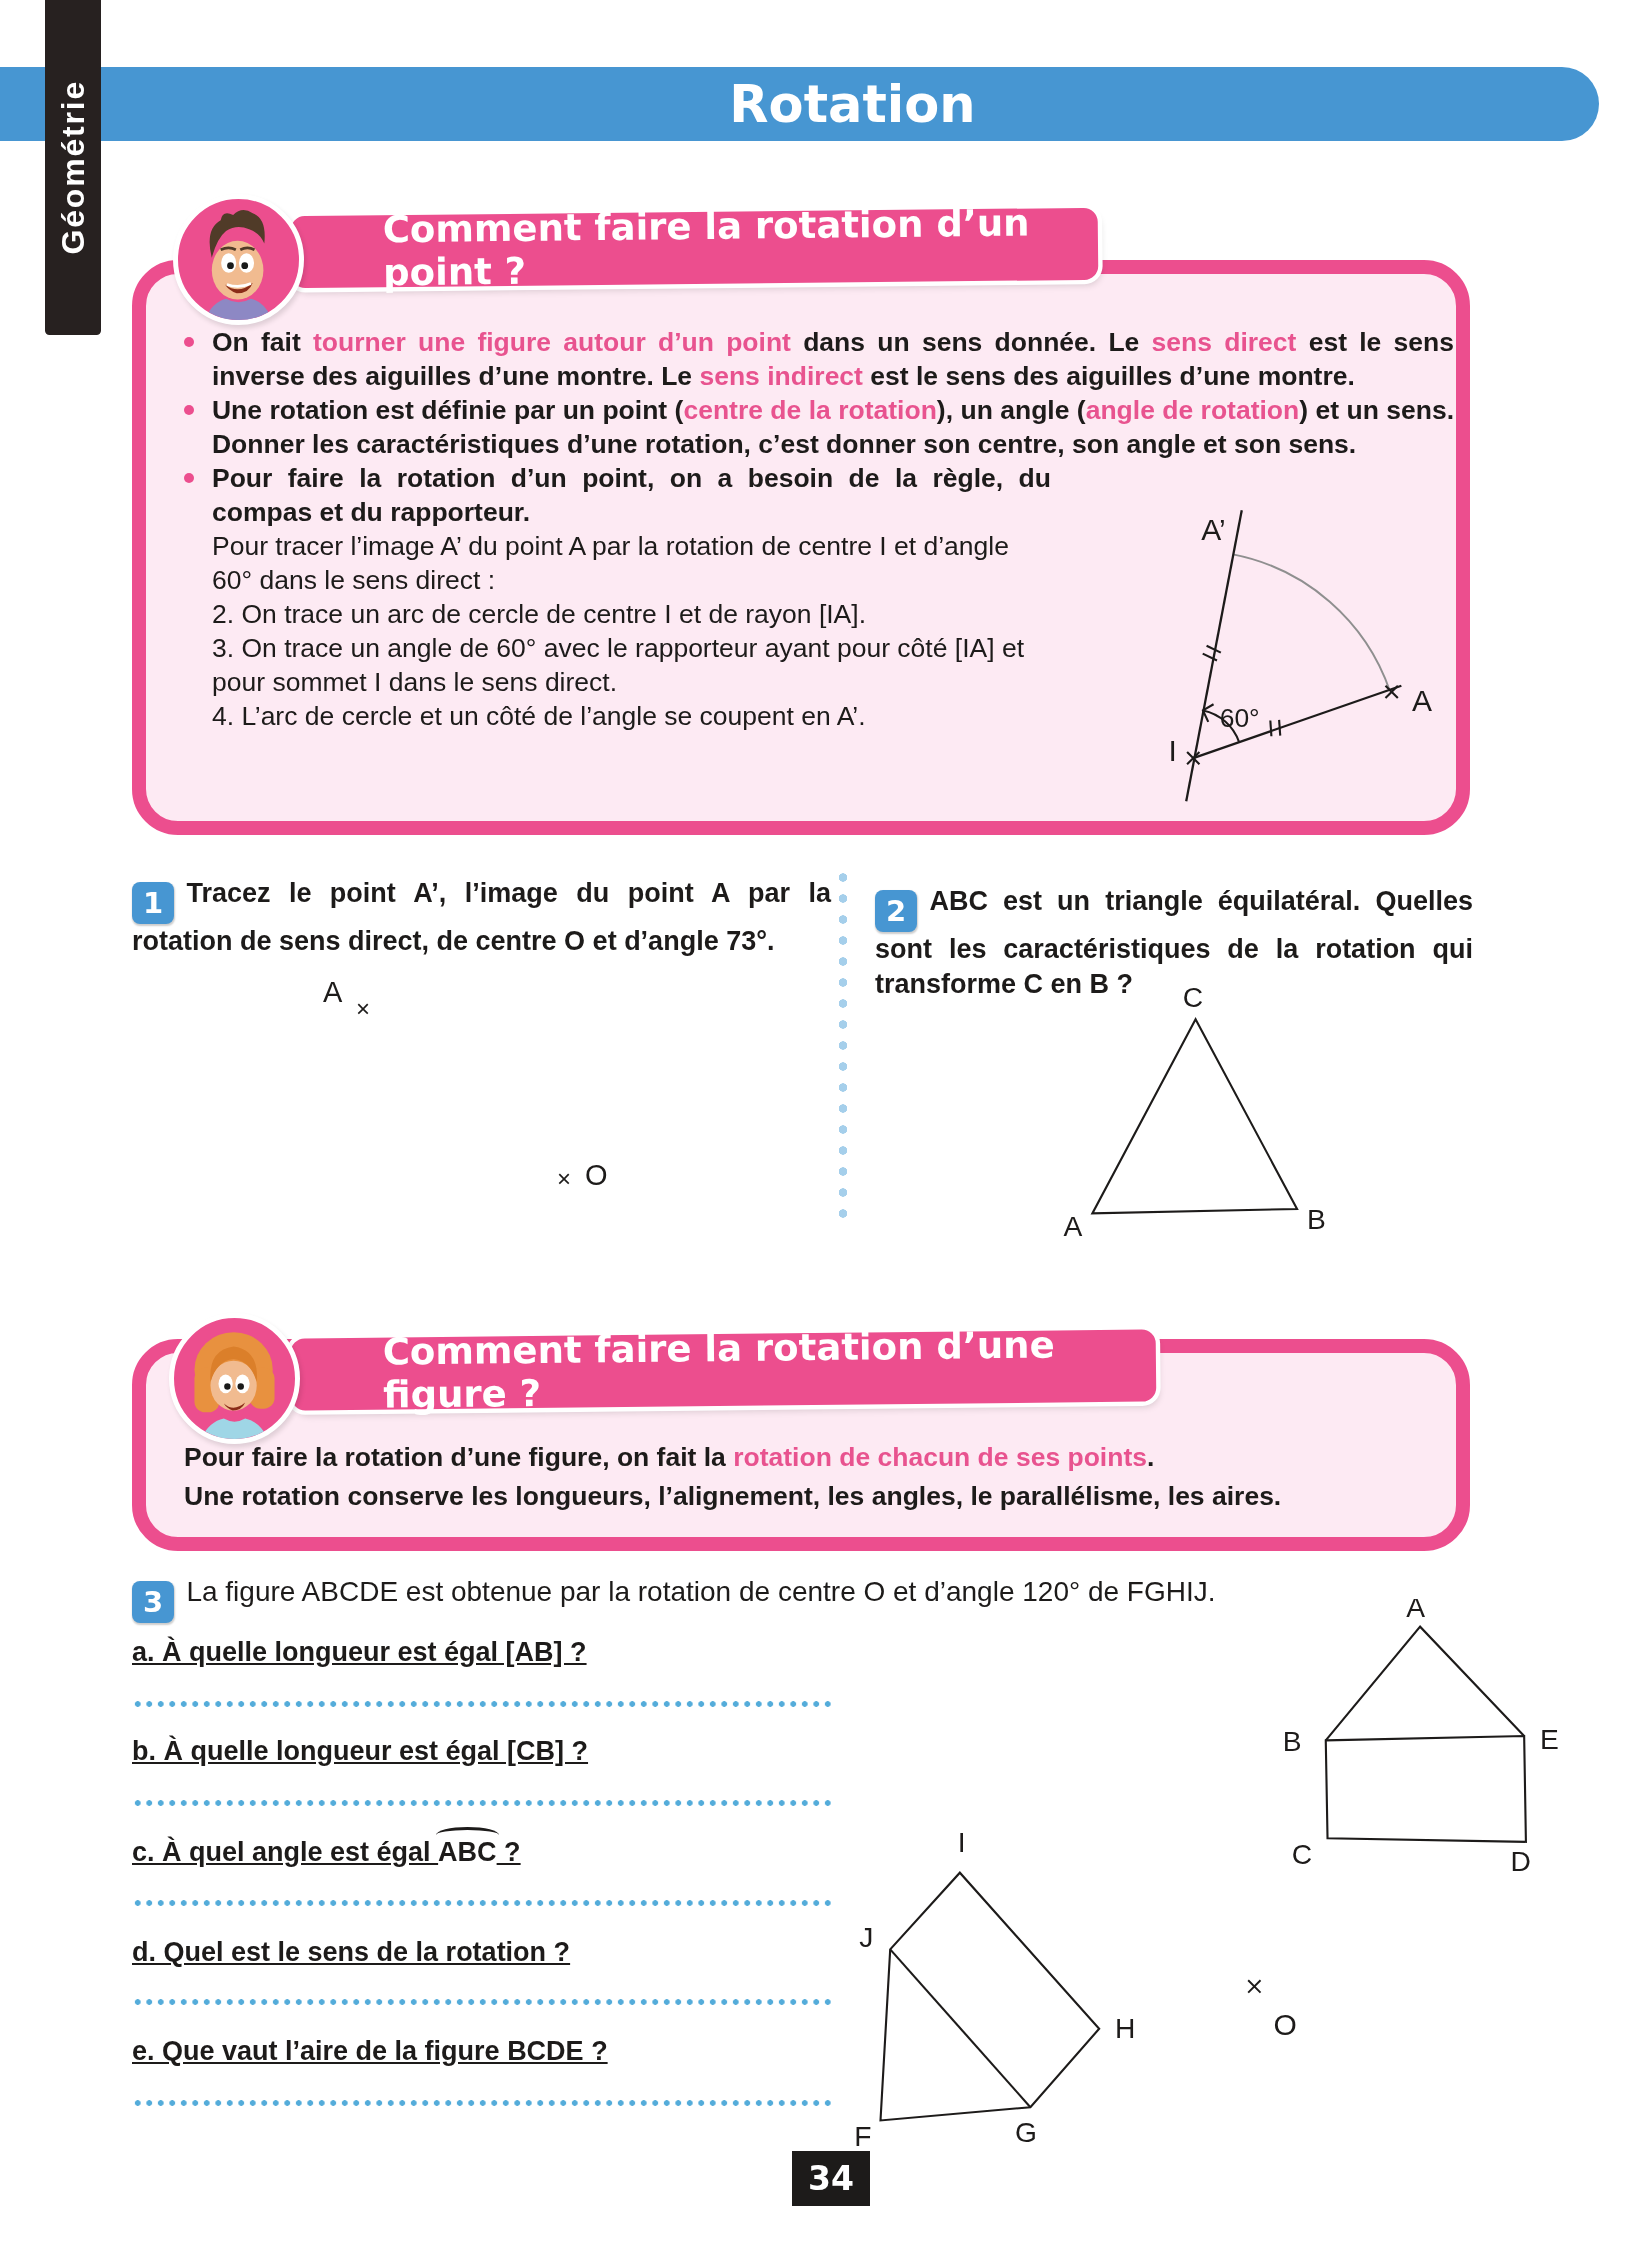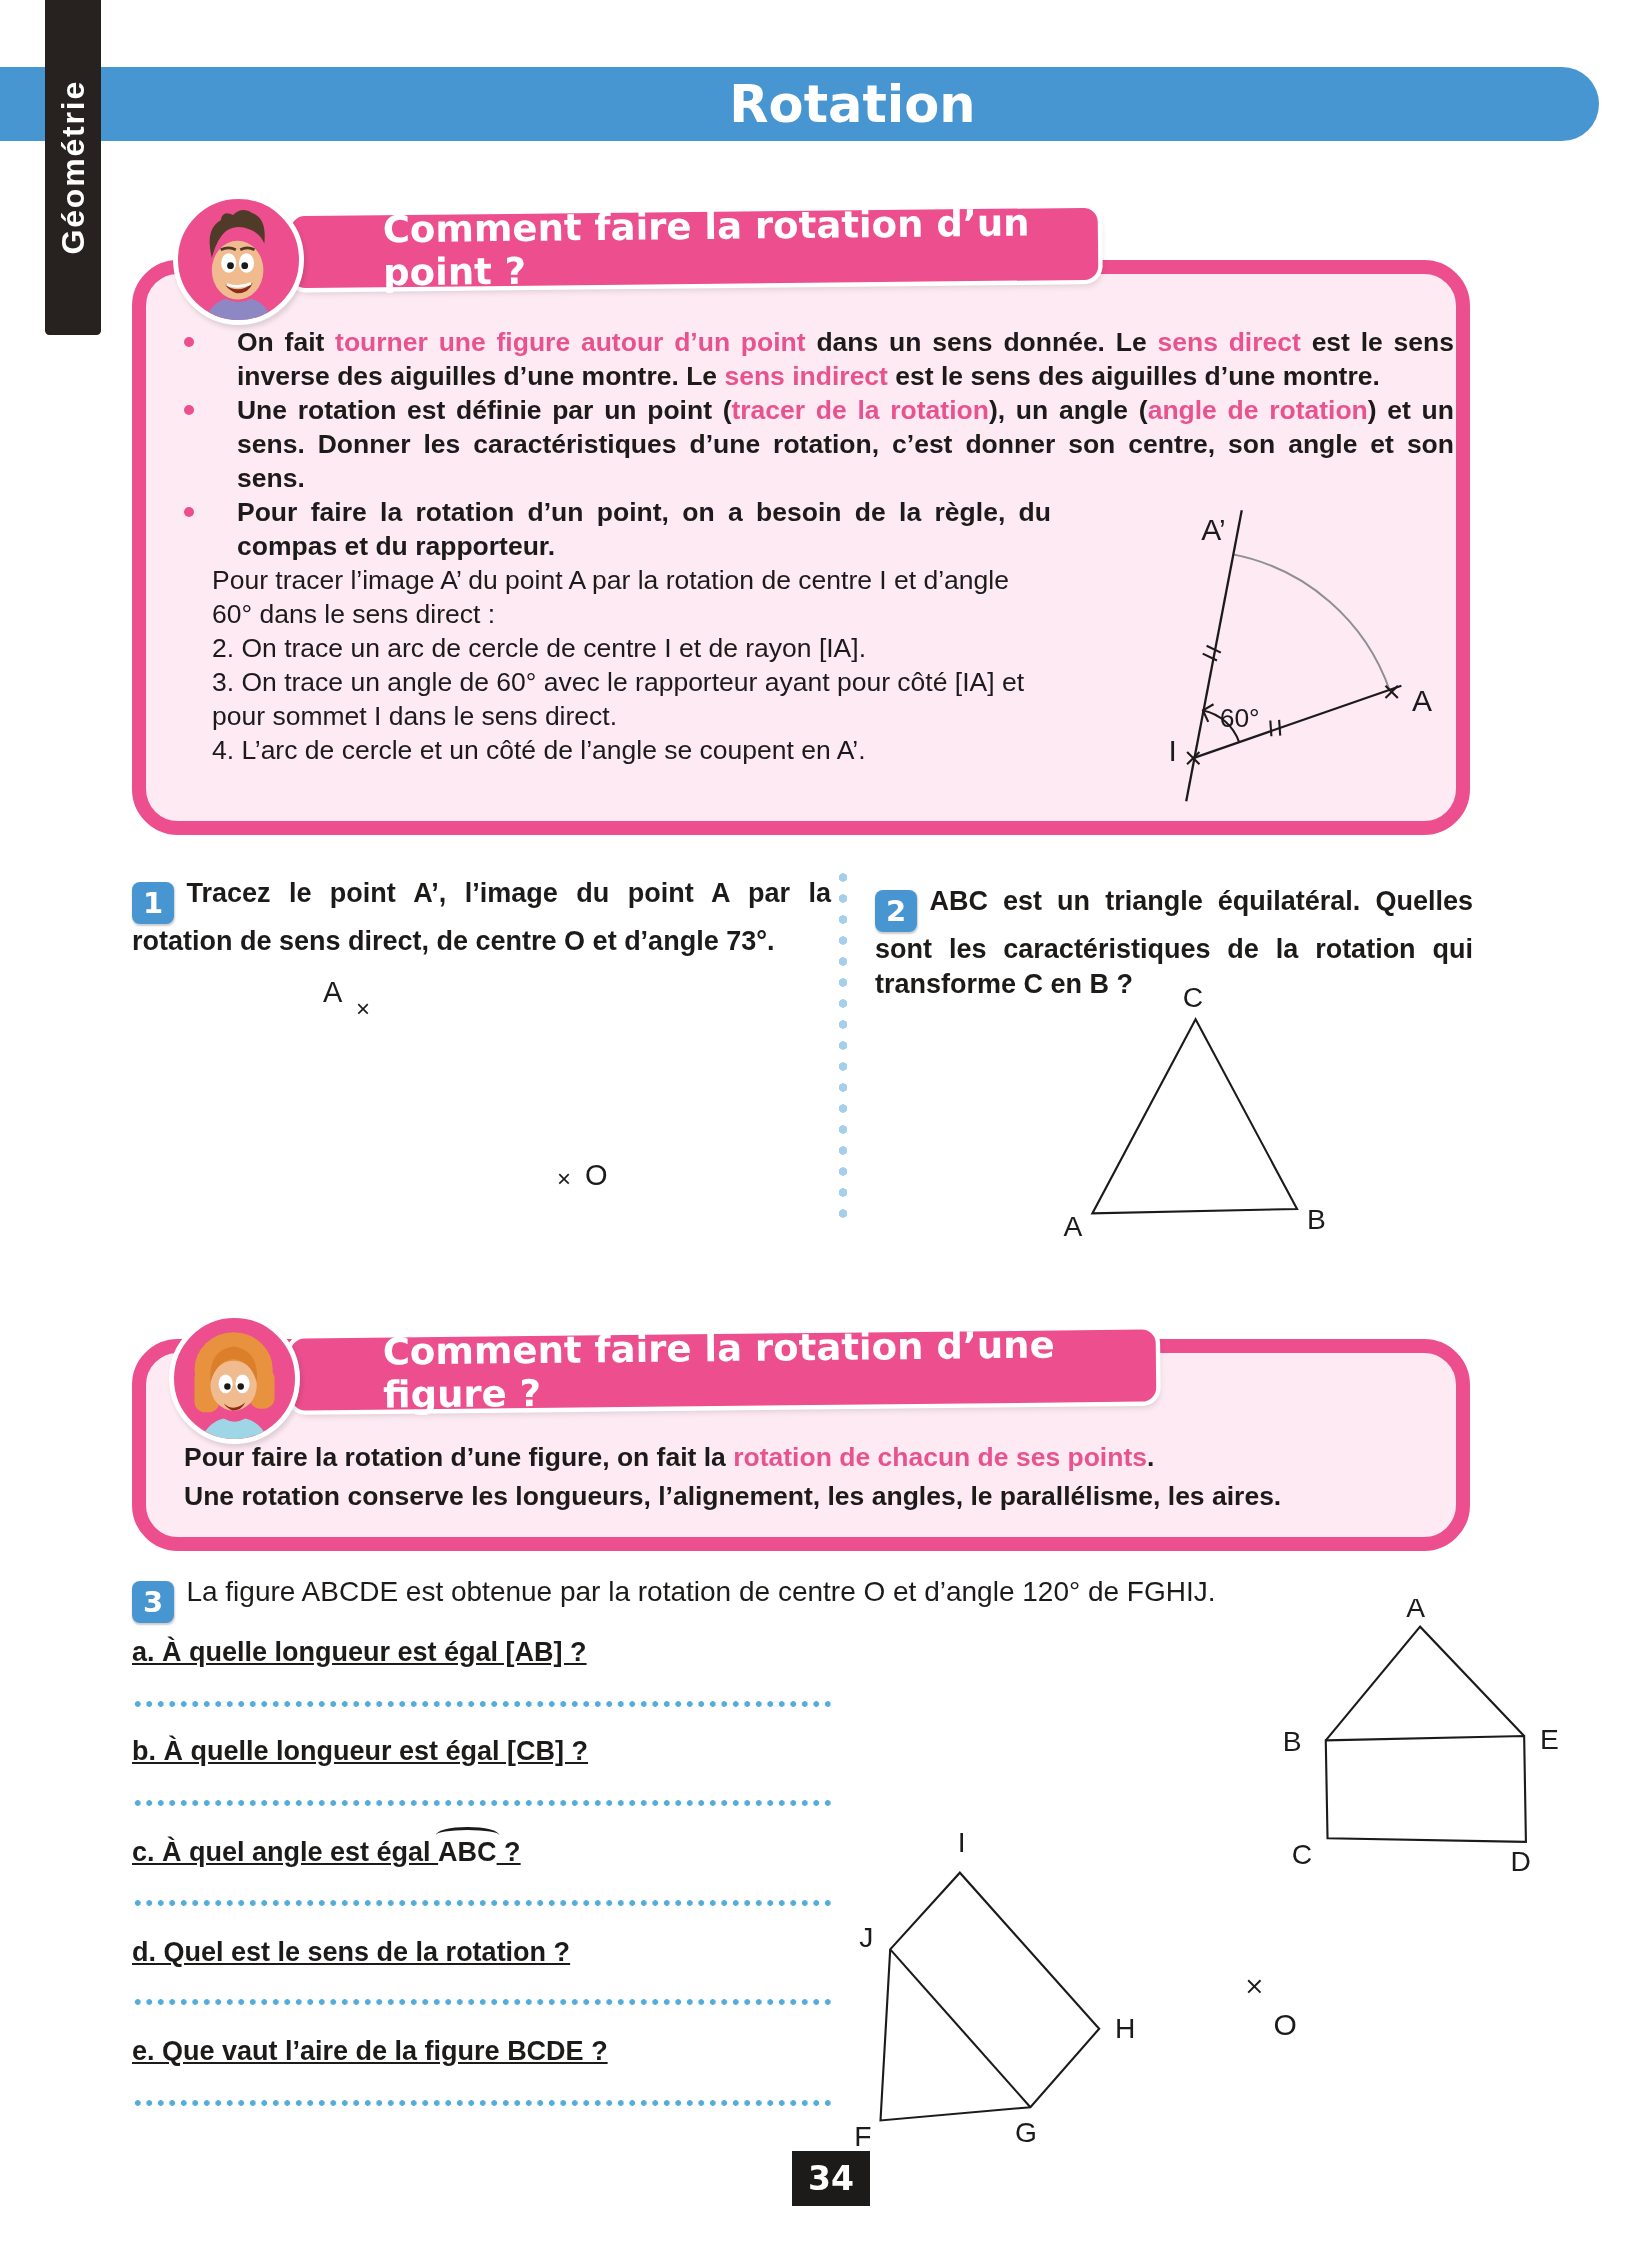--- a/index.html
+++ b/index.html
@@ -29,21 +29,21 @@
   #banner2{left:291px;top:1334px;width:865px;height:72px;padding-left:92px;transform:rotate(-0.6deg);}
 
   .avatar{position:absolute;width:131px;height:131px;border-radius:50%;background:#ec4e8e;
           border:5.3px solid #fff;z-index:7;overflow:hidden;box-sizing:border-box;box-shadow:1.8px 3.5px 5.3px rgba(0,0,0,0.12);}
   #avatar1{left:173px;top:194px;}
   #avatar2{left:169px;top:1313px;}
   .avatar svg{width:100%;height:100%;display:block;}
 
   .box-text1{position:absolute;left:182px;top:325px;width:1272px;font-size:26.5px;line-height:34px;
              font-weight:bold;z-index:6;}
-  .bullet{display:flex;gap:25px;}
+  .bullet{display:flex;}
   .bullet .dot{flex:0 0 10.6px;width:10.6px;height:10.6px;background:#ec4e8e;border-radius:50%;margin:11.5px 17.6px 0 1.8px;}
   .bullet .btext{text-align:justify;flex:1;}
   .narrow{width:869px;}
   .steps{margin-left:30px;font-weight:normal;}
   .seg-pink{color:#e8538f;}
   .seg-arc{position:relative;display:inline-block;}
   .seg-arc::before{content:"";position:absolute;left:-2.6px;right:-2.6px;top:-9.7px;height:13.2px;
                    border-top:3.5px solid #1d1b1a;border-radius:50% 50% 0 0;}
 
   .box-text2{position:absolute;left:184px;top:1438px;width:1269px;font-size:26.5px;line-height:39px;
@@ -121,21 +121,21 @@
     </svg>
   </div>
 
   <div class="box-text1">
     <div class="bullet">
       <span class="dot"></span>
       <div class="btext"><span>On fait </span><span class="seg-pink">tourner une figure autour d’un point</span><span> dans un sens donnée. Le </span><span class="seg-pink">sens direct</span><span> est le sens inverse des aiguilles d’une montre. Le </span><span class="seg-pink">sens indirect</span><span> est le sens des aiguilles d’une montre.</span></div>
     </div>
     <div class="bullet">
       <span class="dot"></span>
-      <div class="btext"><span>Une rotation est définie par un point (</span><span class="seg-pink">tracer de la rotation</span><span>), un angle (</span><span class="seg-pink">angle de rotation</span><span>) et un sens. Donner les caractéristiques d’une rotation, c’est donner son centre, son angle et son sens.</span></div>
+      <div class="btext"><span>Une rotation est définie par un point (</span><span class="seg-pink">centre de la rotation</span><span>), un angle (</span><span class="seg-pink">angle de rotation</span><span>) et un sens. Donner les caractéristiques d’une rotation, c’est donner son centre, son angle et son sens.</span></div>
     </div>
     <div class="narrow">
       <div class="bullet">
         <span class="dot"></span>
         <div class="btext"><span>Pour faire la rotation d’un point, on a besoin de la règle, du compas et du rapporteur.</span></div>
       </div>
       <div class="steps">
         <div>Pour tracer l’image A’ du point A par la rotation de centre I et d’angle 60° dans le sens direct :</div>
         <div>2. On trace un arc de cercle de centre I et de rayon [IA].</div>
         <div>3. On trace un angle de 60° avec le rapporteur ayant pour côté [IA] et pour sommet I dans le sens direct.</div>

